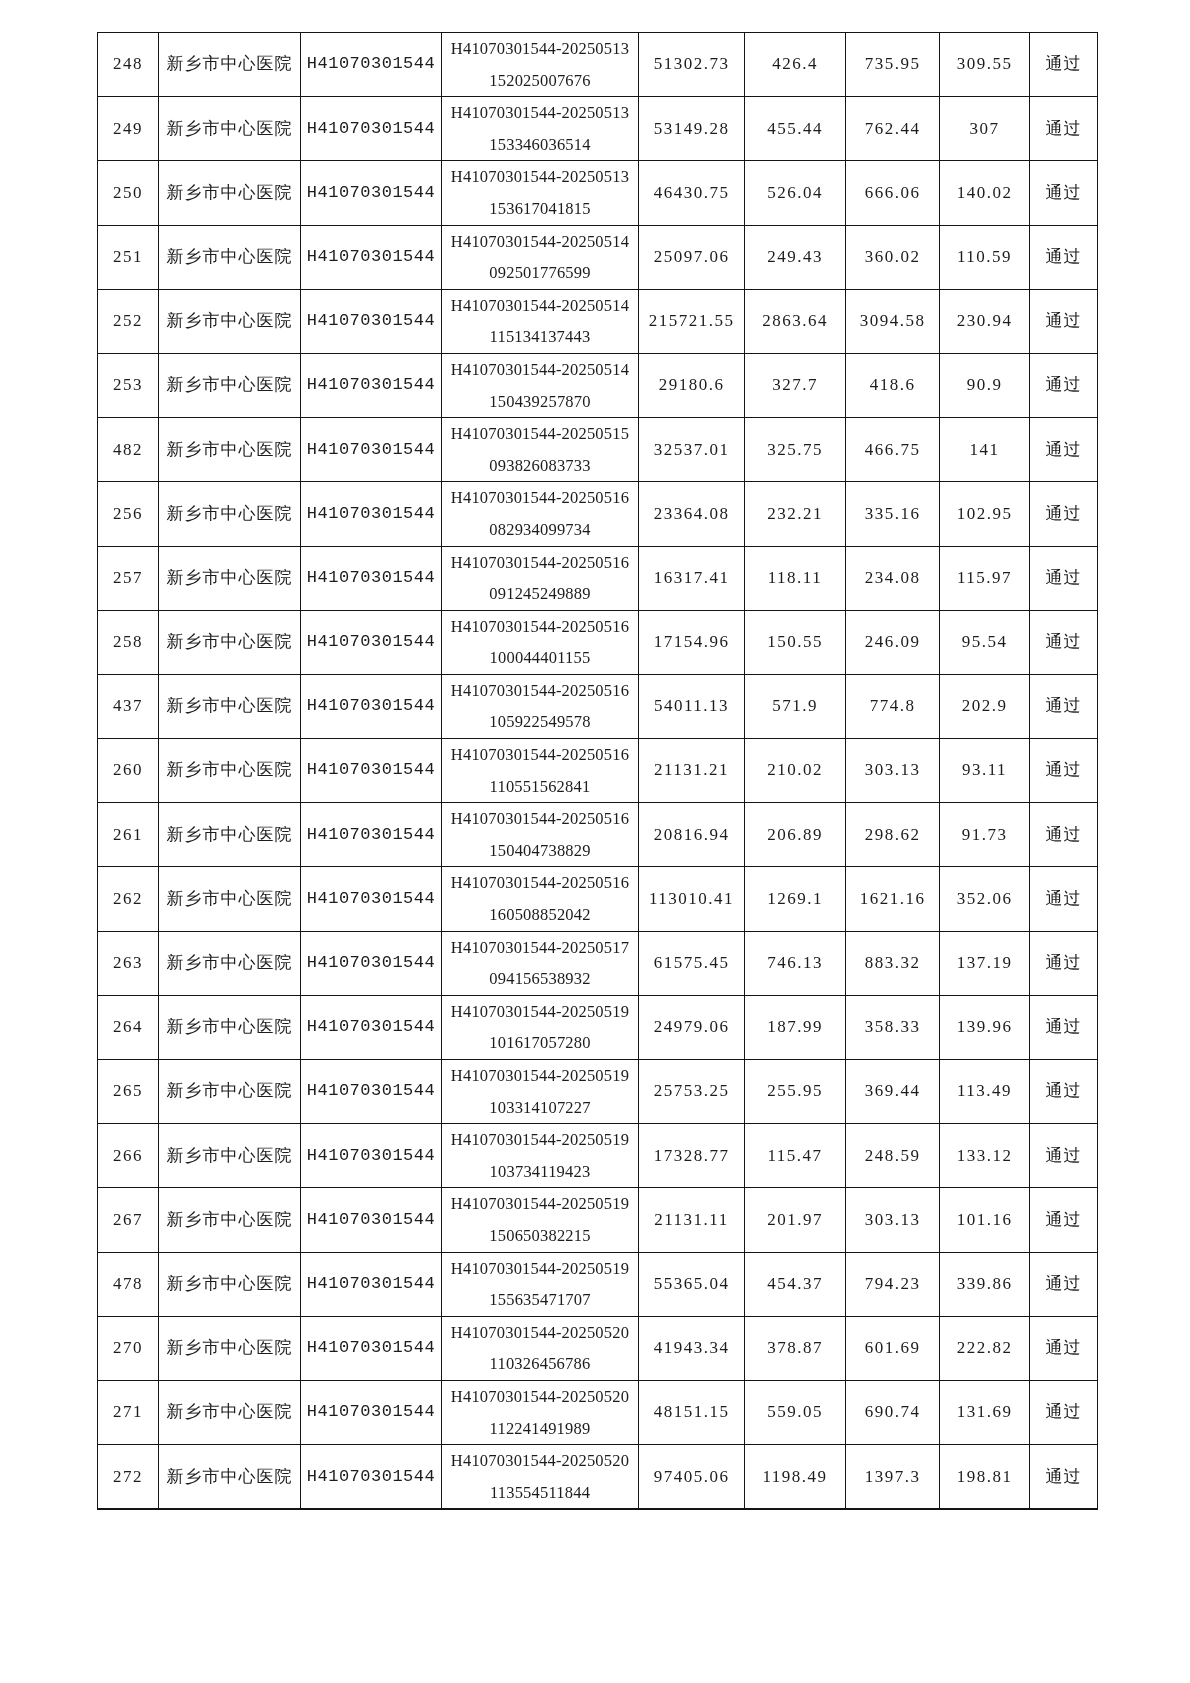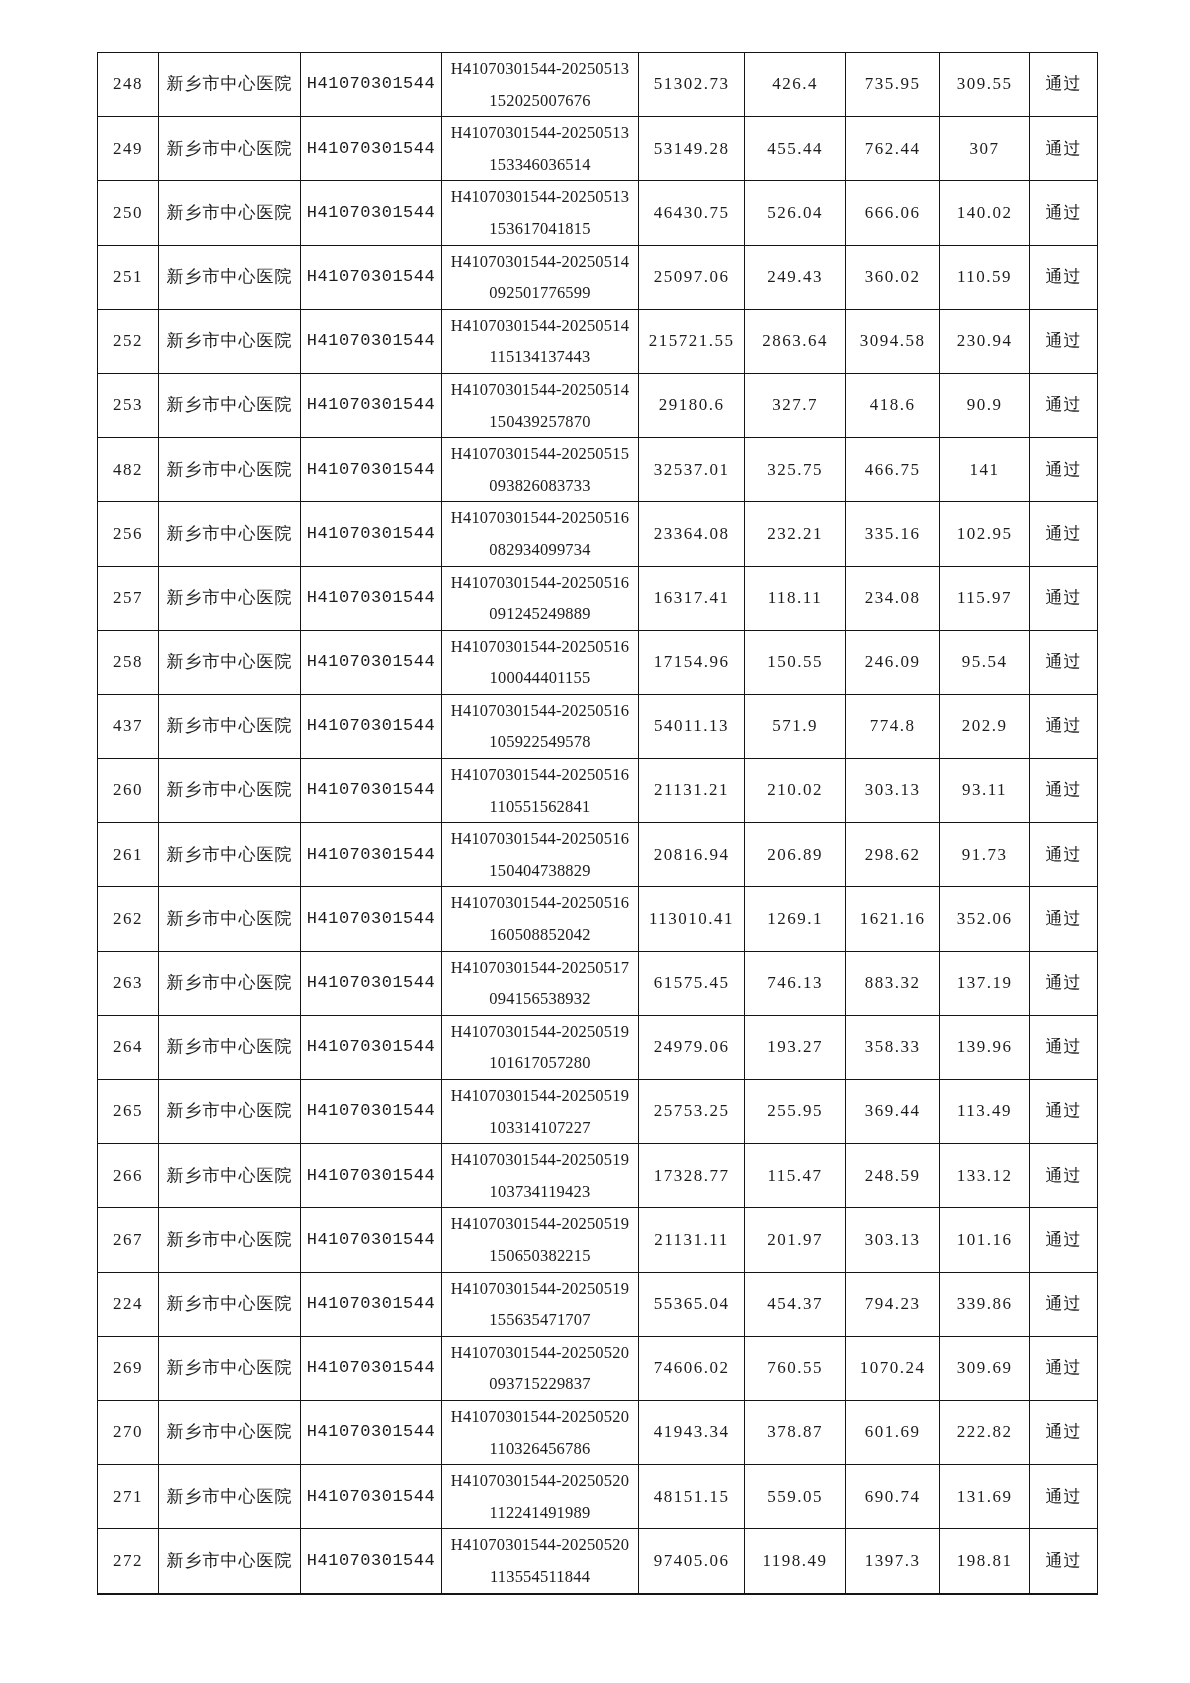--- a/index.html
+++ b/index.html
@@ -15,21 +15,21 @@
     color: #1c1c1c;
   }
   .page {
     position: absolute;
     inset: 0;
     background: #ffffff;
   }
   table.records {
     position: absolute;
     left: 97px;
-    top: 52px;
+    top: 32px;
     width: 1000px;
     border-collapse: collapse;
     table-layout: fixed;
     border: 1px solid #151515;
     border-bottom: 2px solid #151515;
   }
   table.records tr {
     height: 63.36px;
   }
   table.records td {
@@ -300,21 +300,21 @@
 
   <tr>
     <td class="c1">264</td>
     <td class="c2">新乡市中心医院</td>
     <td class="c3">H41070301544</td>
     <td class="c4">
       <div class="idline">H41070301544-20250519</div>
       <div class="idline">101617057280</div>
     </td>
     <td class="c5 num">24979.06</td>
-    <td class="c6 num">193.27</td>
+    <td class="c6 num">187.99</td>
     <td class="c7 num">358.33</td>
     <td class="c8 num">139.96</td>
     <td class="c9">通过</td>
   </tr>
 
   <tr>
     <td class="c1">265</td>
     <td class="c2">新乡市中心医院</td>
     <td class="c3">H41070301544</td>
     <td class="c4">
@@ -352,48 +352,34 @@
       <div class="idline">150650382215</div>
     </td>
     <td class="c5 num">21131.11</td>
     <td class="c6 num">201.97</td>
     <td class="c7 num">303.13</td>
     <td class="c8 num">101.16</td>
     <td class="c9">通过</td>
   </tr>
 
   <tr>
-    <td class="c1">224</td>
+    <td class="c1">478</td>
     <td class="c2">新乡市中心医院</td>
     <td class="c3">H41070301544</td>
     <td class="c4">
       <div class="idline">H41070301544-20250519</div>
       <div class="idline">155635471707</div>
     </td>
     <td class="c5 num">55365.04</td>
     <td class="c6 num">454.37</td>
     <td class="c7 num">794.23</td>
     <td class="c8 num">339.86</td>
     <td class="c9">通过</td>
   </tr>
 
-  <tr>
-    <td class="c1">269</td>
-    <td class="c2">新乡市中心医院</td>
-    <td class="c3">H41070301544</td>
-    <td class="c4">
-      <div class="idline">H41070301544-20250520</div>
-      <div class="idline">093715229837</div>
-    </td>
-    <td class="c5 num">74606.02</td>
-    <td class="c6 num">760.55</td>
-    <td class="c7 num">1070.24</td>
-    <td class="c8 num">309.69</td>
-    <td class="c9">通过</td>
-  </tr>
 
   <tr>
     <td class="c1">270</td>
     <td class="c2">新乡市中心医院</td>
     <td class="c3">H41070301544</td>
     <td class="c4">
       <div class="idline">H41070301544-20250520</div>
       <div class="idline">110326456786</div>
     </td>
     <td class="c5 num">41943.34</td>

